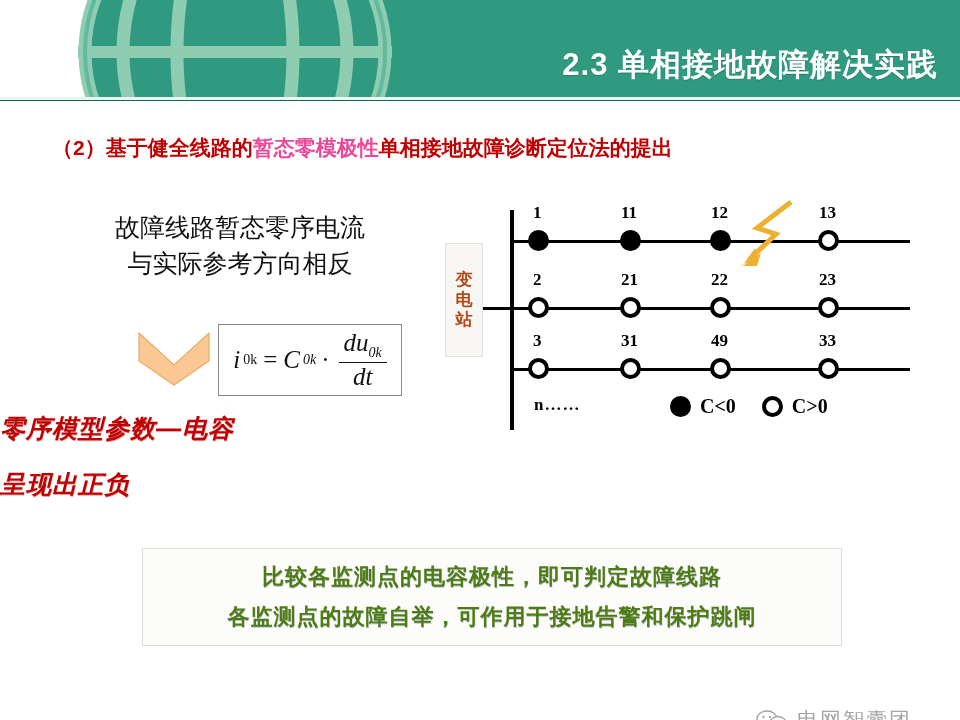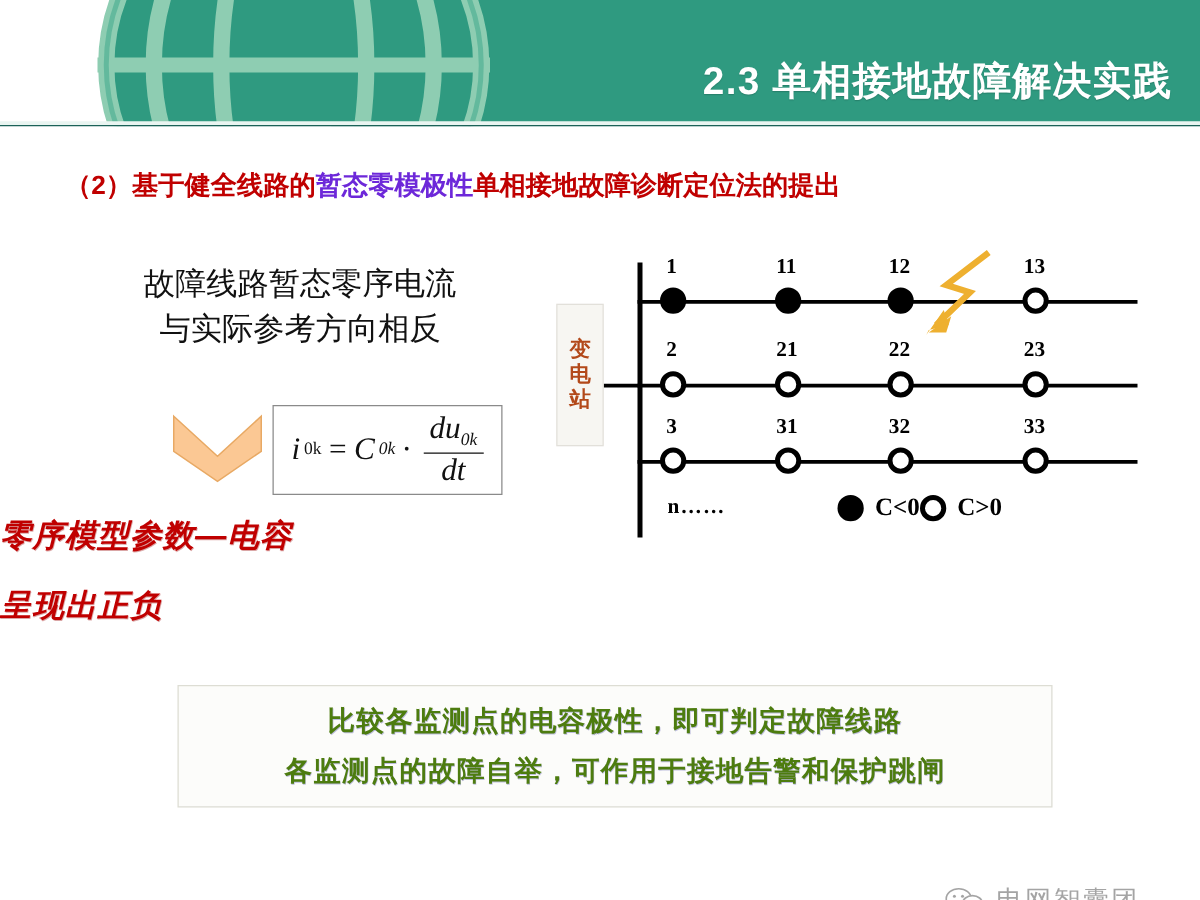--- a/index.html
+++ b/index.html
@@ -26,21 +26,21 @@
   .hdr-rule{position:absolute;left:0;top:100px;width:960px;height:8px;background:#1b6258;}
   .hdr-rule-thin{position:absolute;left:0;top:97px;width:960px;height:3px;background:#e9f5f1;}
 
   
   .subtitle{
     position:absolute;left:52px;top:134px;
     font-size:21px;font-weight:bold;white-space:nowrap;
     font-family:"Liberation Sans","DejaVu Sans",sans-serif;
   }
   .sub-red{color:#c00000;}
-  .sub-blue{color:#6d28d9;margin-top:21px;}
+  .sub-blue{color:#ec4899;margin-top:21px;}
 
   
   .lead-text{
     position:absolute;left:80px;top:210px;width:320px;
     font-family:"Liberation Serif","DejaVu Serif",serif;
     font-size:25px;color:#111111;line-height:1.45;text-align:center;
   }
   .chevron{
     position:absolute;left:135px;top:327px;width:78px;height:62px;
   }
@@ -90,21 +90,21 @@
   .nlabel{
     position:absolute;font-family:"Liberation Serif","DejaVu Serif",serif;
     font-size:17px;font-weight:bold;color:#000;white-space:nowrap;
   }
   .ndots{
     position:absolute;left:94px;top:205px;
     font-family:"Liberation Serif","DejaVu Serif",serif;
     font-size:17px;font-weight:bold;color:#000;letter-spacing:1px;
   }
   .bolt{position:absolute;left:295px;top:8px;width:70px;height:75px;}
-  .legend{position:absolute;left:230px;top:205px;display:flex;align-items:center;justify-content:flex-end;}
+  .legend{position:absolute;left:230px;top:205px;display:flex;align-items:center;gap:26px;justify-content:flex-end;}
   .legend-item{display:flex;align-items:center;gap:9px;}
   .legend-item .ltxt{
     font-family:"Liberation Serif","DejaVu Serif",serif;
     font-size:20px;font-weight:bold;color:#000;
   }
 
   
   .callout{
     position:absolute;left:142px;top:548px;width:698px;height:96px;
     background:#fcfcfa;border:1px solid #ddddd4;
@@ -220,21 +220,21 @@
     <div class="node open" style="left:270px;top:107px;"></div>
     <div class="nlabel" style="left:271px;top:80px;">22</div>
     <div class="node open" style="left:378px;top:107px;"></div>
     <div class="nlabel" style="left:379px;top:80px;">23</div>
 
     <div class="node open" style="left:88px;top:168px;"></div>
     <div class="nlabel" style="left:93px;top:141px;">3</div>
     <div class="node open" style="left:180px;top:168px;"></div>
     <div class="nlabel" style="left:181px;top:141px;">31</div>
     <div class="node open" style="left:270px;top:168px;"></div>
-    <div class="nlabel" style="left:271px;top:141px;">32</div>
+    <div class="nlabel" style="left:271px;top:141px;">49</div>
     <div class="node open" style="left:378px;top:168px;"></div>
     <div class="nlabel" style="left:379px;top:141px;">33</div>
 
     <div class="ndots">n……</div>
 
     <svg class="bolt" viewBox="0 0 70 75">
       <path d="M56 4 L22 30 L41 36 L14 62" fill="none" stroke="#eeb030" stroke-width="5" stroke-linejoin="miter" stroke-linecap="butt"></path>
       <polygon points="6,70 20,50 24,62 8,66" fill="#eeb030"></polygon>
       <polygon points="8,68 26,55 22,68" fill="#eeb030"></polygon>
     </svg>

